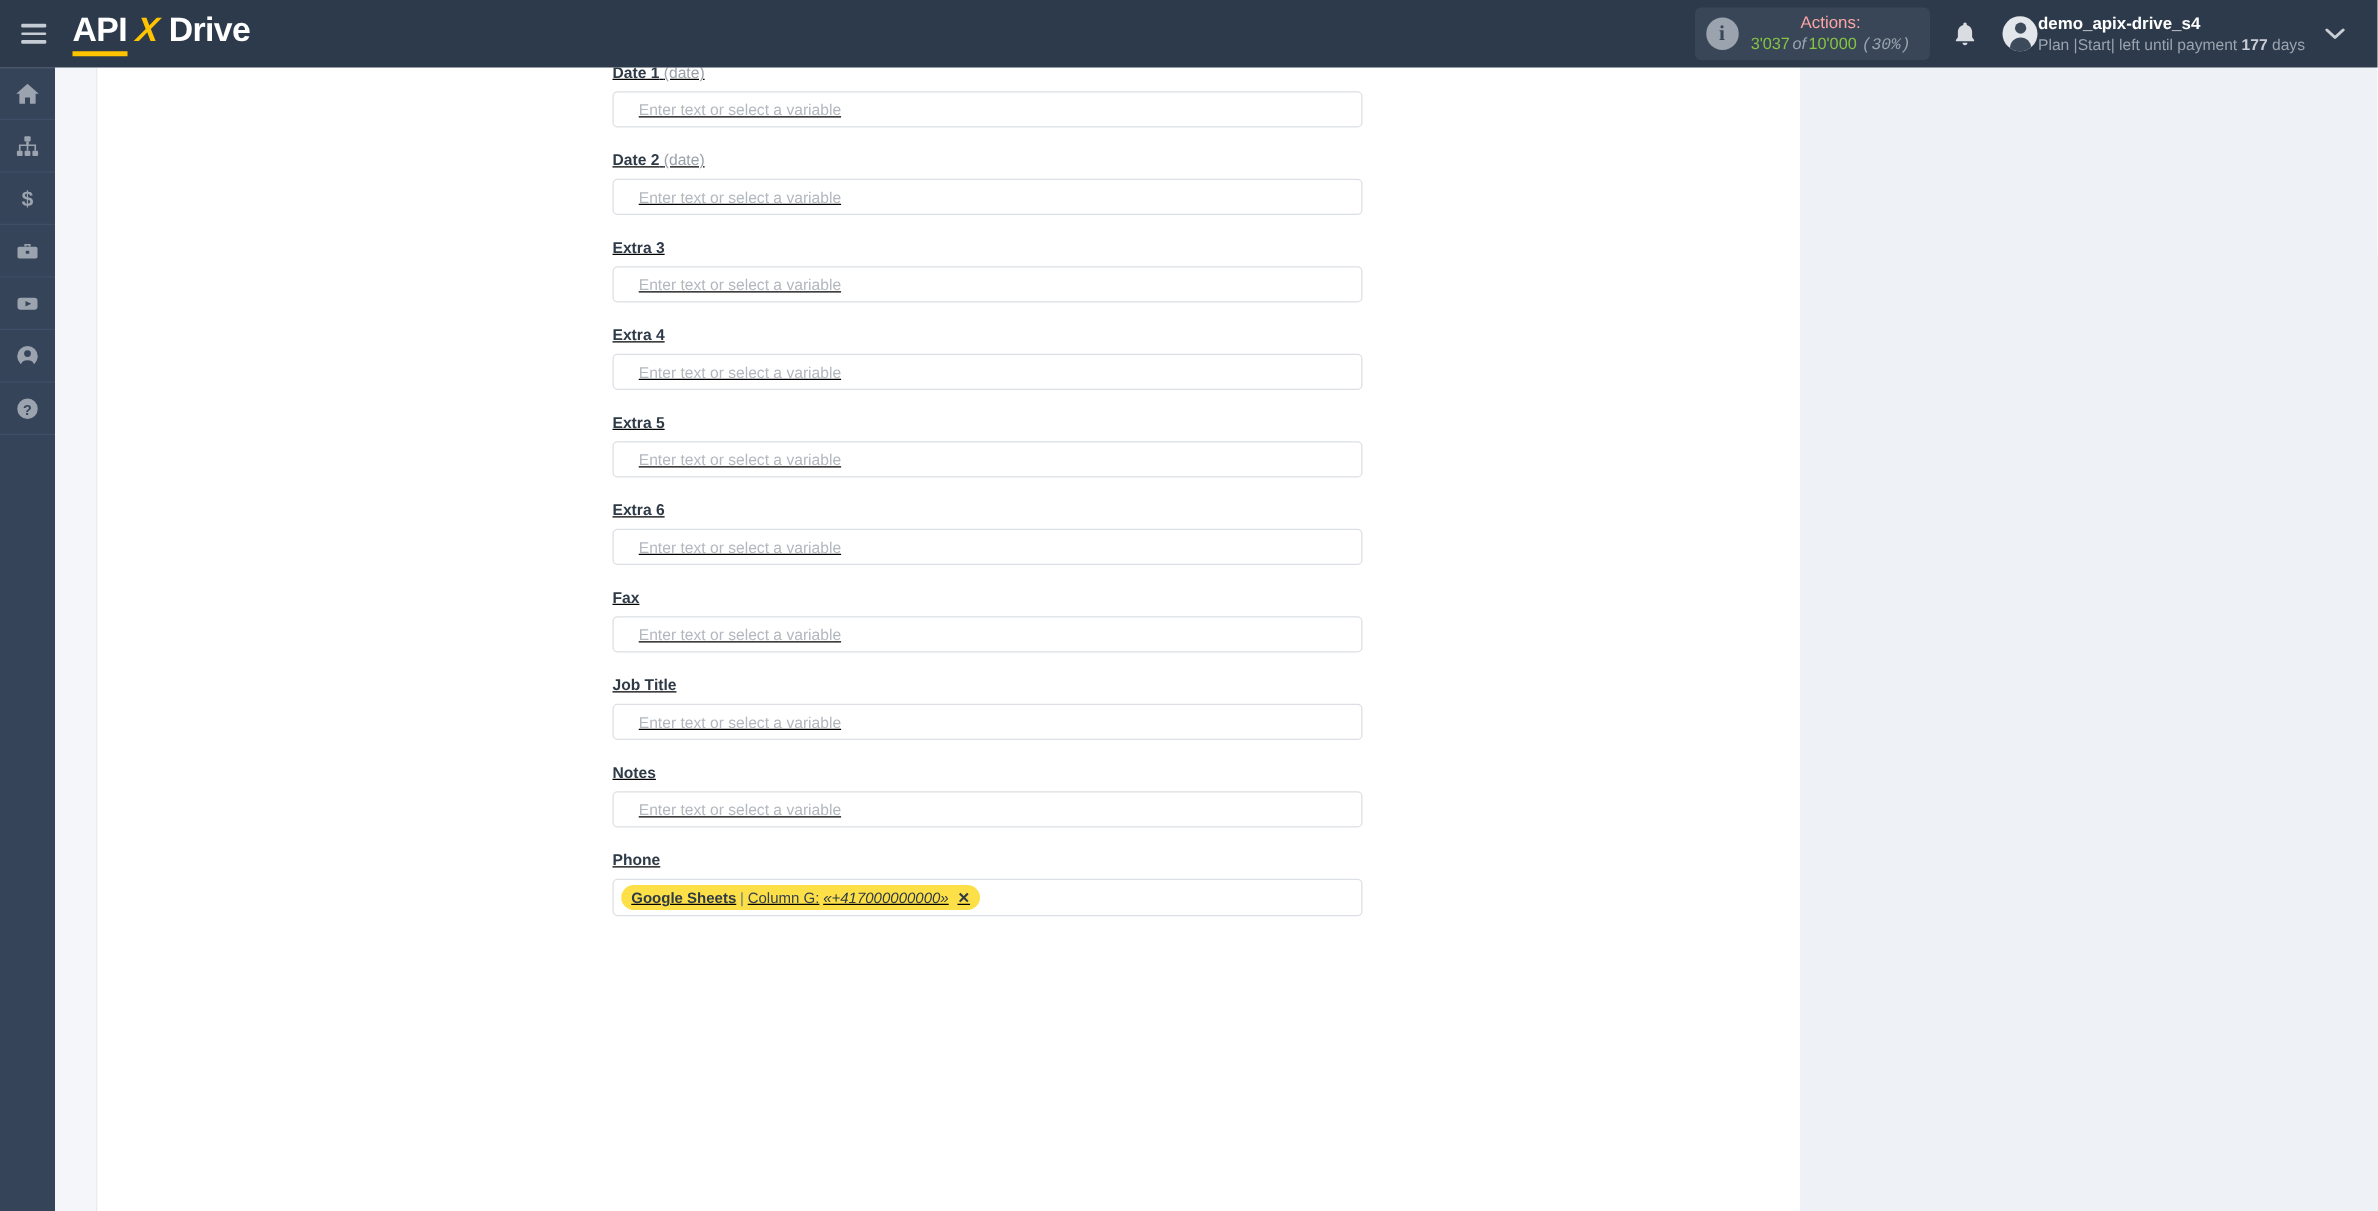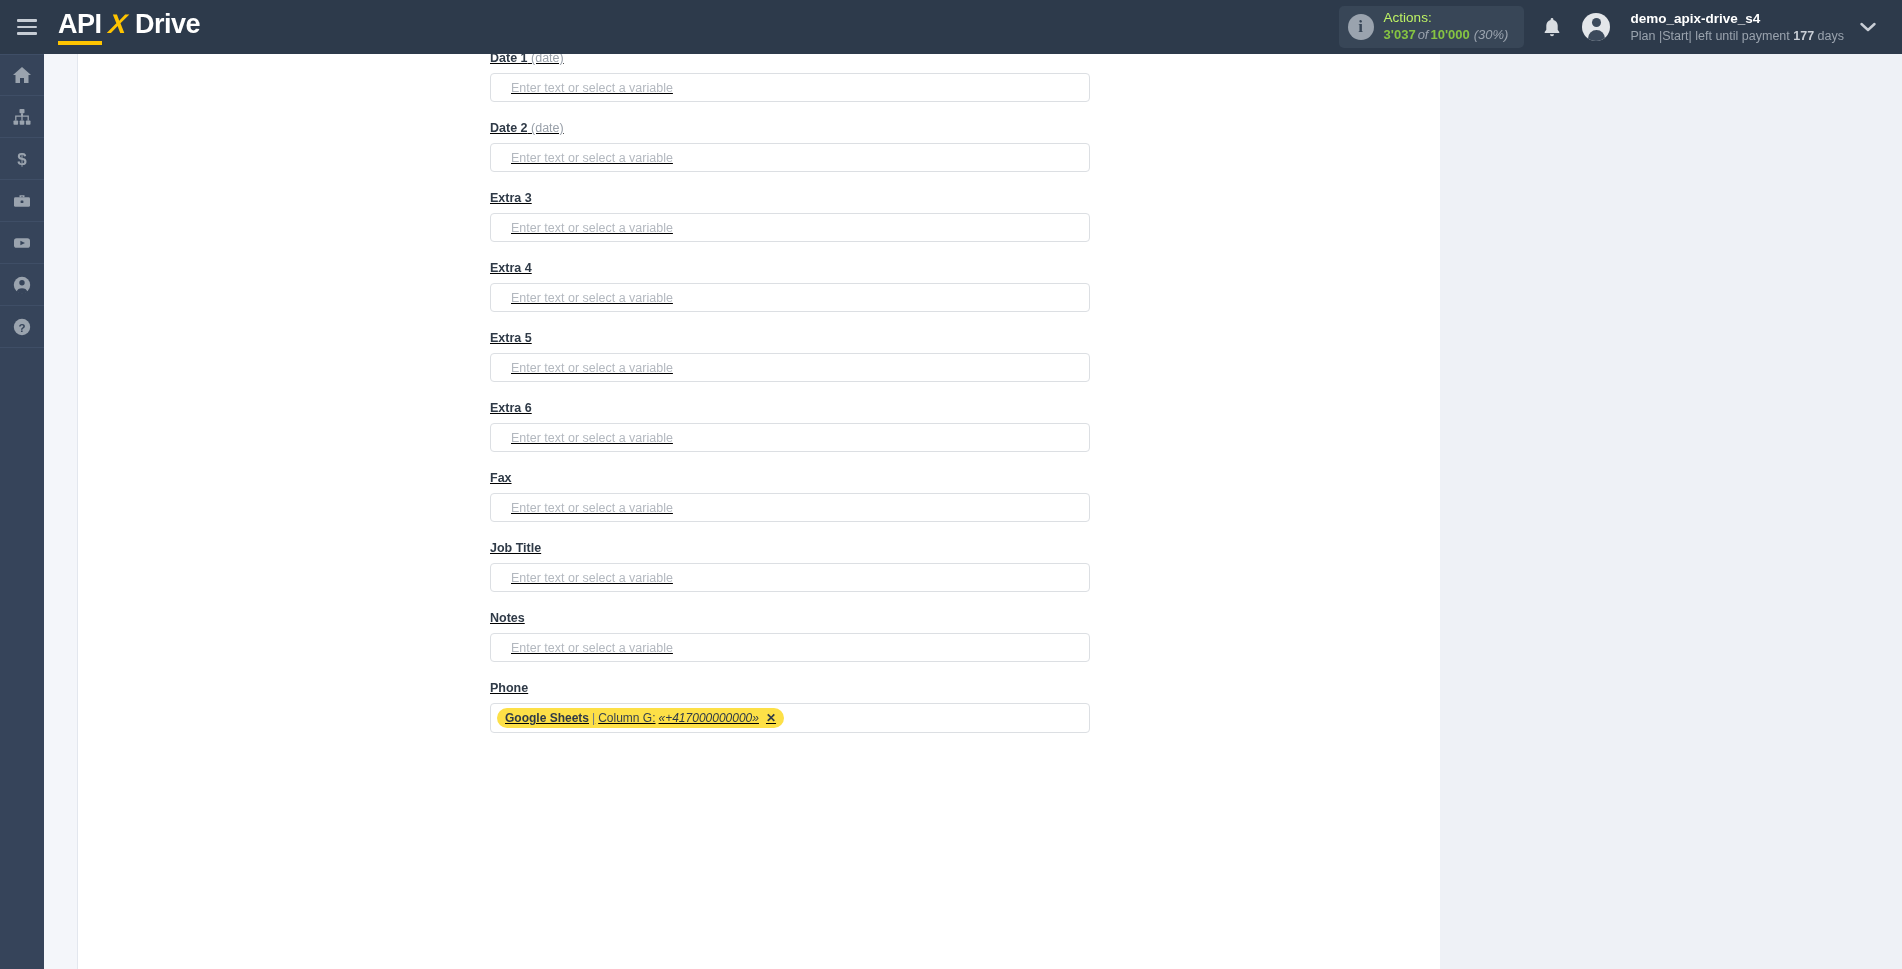--- a/index.html
+++ b/index.html
@@ -98,37 +98,38 @@
     font-weight: bold;
     font-family: "Liberation Serif", serif;
     display: flex;
     align-items: center;
     justify-content: center;
     flex: 0 0 auto;
   }
   .actions-text { line-height: 1.25; }
   .actions-label {
     font-size: 13.5px;
-    color: #bef264;
+    color: #fca5a5;
+    text-align: center;
   }
   .actions-values { font-size: 13px; }
-  .actions-values .num { color: #86c442; font-weight: bold; }
+  .actions-values .num { color: #86c442; }
   .actions-values .of { color: #9aa3ae; font-style: italic; padding: 0 2px; }
-  .actions-values .pct { color: #9aa3ae; font-style: italic; margin-left: 4px; }
+  .actions-values .pct { color: #9aa3ae; font-style: italic; margin-left: 4px; font-family: Liberation Mono, monospace; }
 
   .bell-btn {
     width: 56px; height: 54px;
     display: flex; align-items: center; justify-content: center;
     cursor: pointer;
   }
 
   .user-block {
     display: flex;
     align-items: center;
-    gap: 20px;
+    gap: 0;
     cursor: pointer;
     padding-left: 2px;
   }
   .avatar {
     width: 28px; height: 28px;
     border-radius: 50%;
     background: #e3e6ea;
     position: relative;
     overflow: hidden;
     flex: 0 0 auto;

